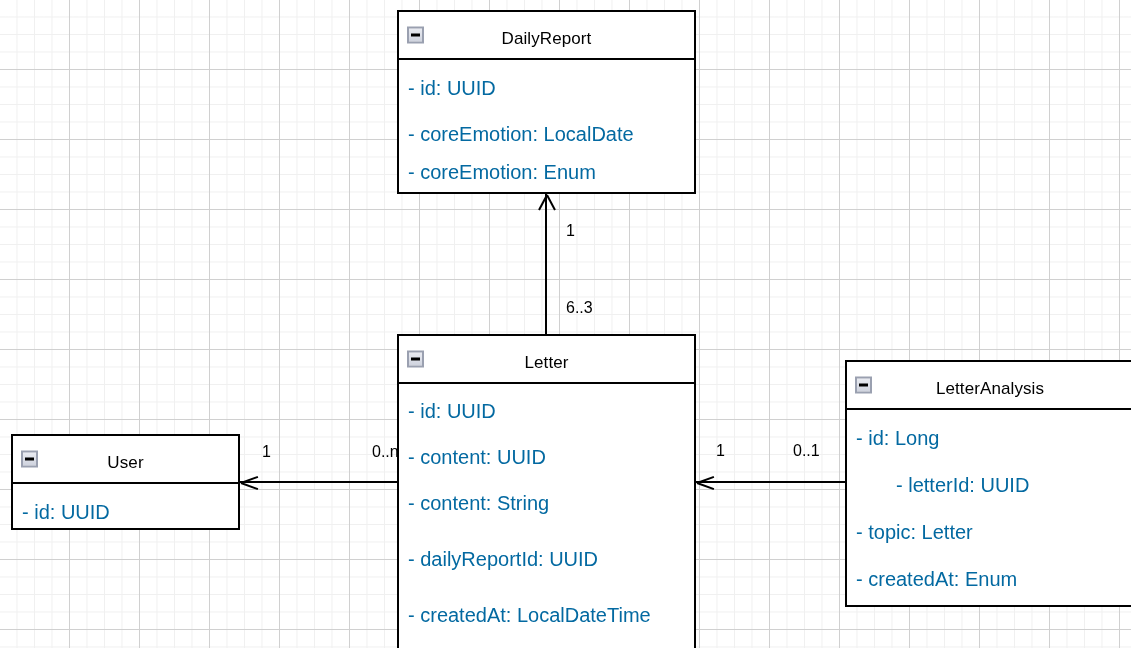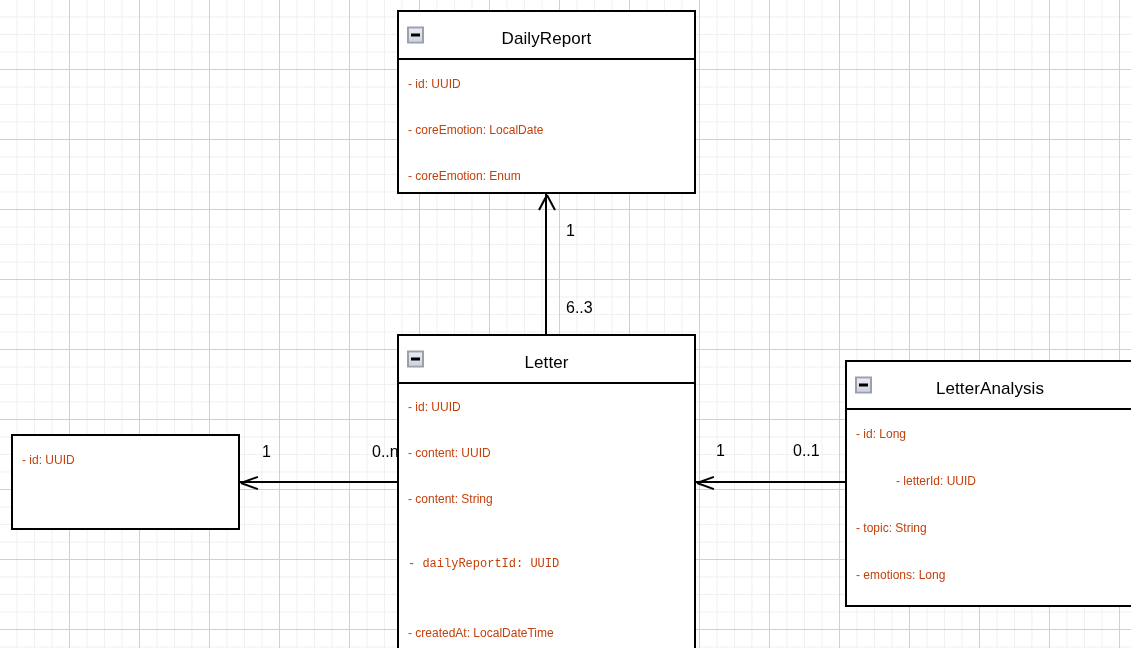--- a/index.html
+++ b/index.html
@@ -70,22 +70,22 @@
     height: 3px;
     background: #000000;
   }
   .uml-body {
     position: relative;
     height: calc(100% - 48px);
   }
   .uml-attr {
     position: absolute;
     left: 9px;
-    font-size: 12px;
-    color: #c2410c;
+    font-size: 20px;
+    color: #0369a1;
     white-space: nowrap;
     line-height: 1;
   }
 
   
   .edge-v {
     position: absolute;
     width: 2px;
     background: #000000;
   }
@@ -144,56 +144,62 @@
   <div class="umlbox" style="left:397px; top:10px; width:299px; height:184px;">
     <div class="uml-header">
       <span class="collapse-icon">
           <i></i>
         </span>
       <span class="uml-title">DailyReport</span>
     </div>
     <div class="uml-body">
       <span class="uml-attr" style="top:18px;">- id: UUID</span>
       <span class="uml-attr" style="top:64px;">- coreEmotion: LocalDate</span>
-      <span class="uml-attr" style="top:110px;">- coreEmotion: Enum</span>
+      <span class="uml-attr" style="top:102px;">- coreEmotion: Enum</span>
     </div>
   </div>
 
   <div class="umlbox" style="left:397px; top:334px; width:299px; height:337px;">
     <div class="uml-header">
       <span class="collapse-icon">
           <i></i>
         </span>
       <span class="uml-title">Letter</span>
     </div>
     <div class="uml-body">
       <span class="uml-attr" style="top:17px;">- id: UUID</span>
       <span class="uml-attr" style="top:63px;">- content: UUID</span>
       <span class="uml-attr" style="top:109px;">- content: String</span>
-      <span class="uml-attr" style="top:174px;font-family:Liberation Mono, monospace;">- dailyReportId: UUID</span>
-      <span class="uml-attr" style="top:221px;margin-top:22px;">- createdAt: LocalDateTime</span>
+      <span class="uml-attr" style="top:165px;">- dailyReportId: UUID</span>
+      <span class="uml-attr" style="top:221px;">- createdAt: LocalDateTime</span>
     </div>
   </div>
 
   <div class="umlbox" style="left:845px; top:360px; width:290px; height:247px;">
     <div class="uml-header">
       <span class="collapse-icon">
           <i></i>
         </span>
       <span class="uml-title">LetterAnalysis</span>
     </div>
     <div class="uml-body">
       <span class="uml-attr" style="top:18px;">- id: Long</span>
       <span class="uml-attr" style="top:65px;margin-left:40px;">- letterId: UUID</span>
-      <span class="uml-attr" style="top:112px;">- topic: String</span>
-      <span class="uml-attr" style="top:159px;">- emotions: Long</span>
+      <span class="uml-attr" style="top:112px;">- topic: Letter</span>
+      <span class="uml-attr" style="top:159px;">- createdAt: Enum</span>
     </div>
   </div>
 
   <div class="umlbox" style="left:11px; top:434px; width:229px; height:96px;">
+    <div class="uml-header">
+      <span class="collapse-icon">
+          <i></i>
+        </span>
+      <span class="uml-title">User</span>
+    </div>
     <div class="uml-body">
       <span class="uml-attr" style="top:18px;">- id: UUID</span>
     </div>
   </div>
 
   <div class="edge-v" style="left:545px; top:194px; height:141px;"></div>
   <div class="arrow-up" style="left:546px; top:195px;"></div>
   <span class="edge-label" style="left:566px; top:223px;">1</span>
   <span class="edge-label" style="left:566px; top:300px;">6..3</span>
 

